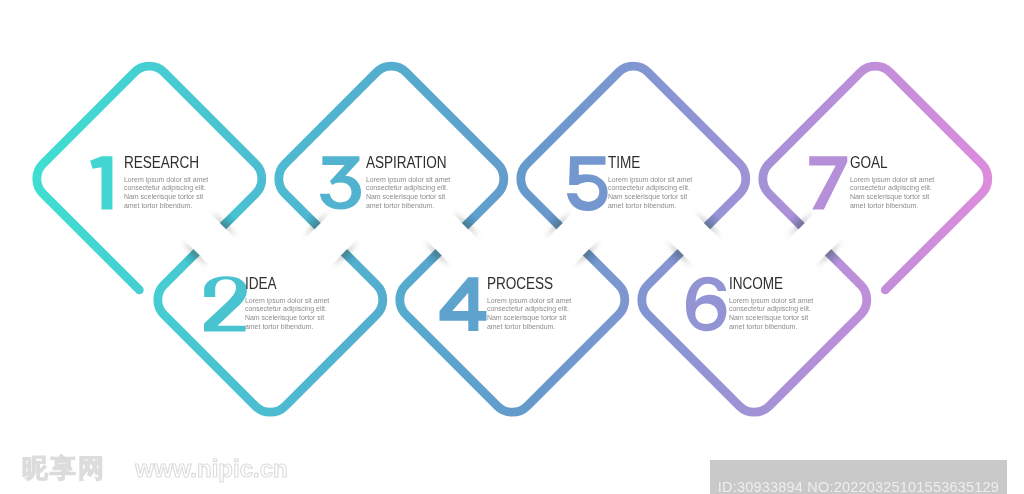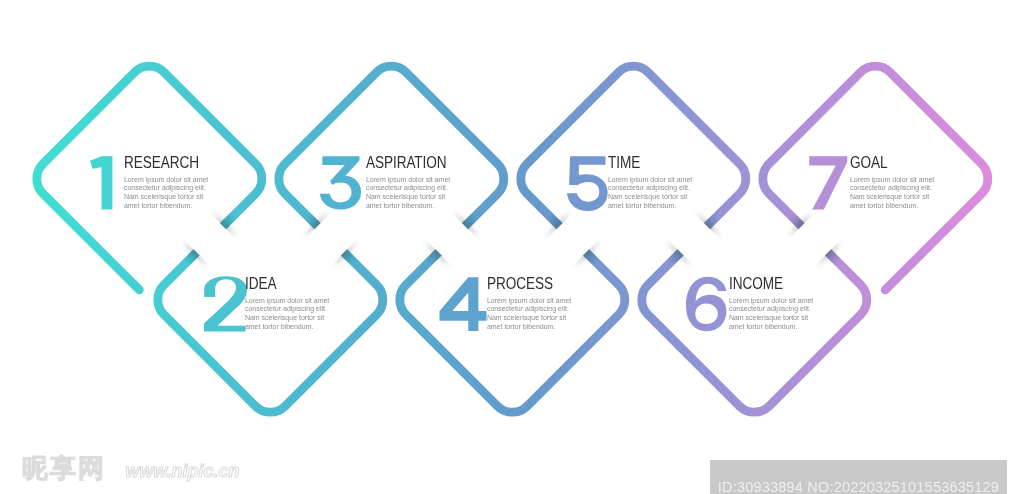--- a/index.html
+++ b/index.html
@@ -9,21 +9,21 @@
   #art{position:absolute;left:0;top:0;}
   #labels{position:absolute;left:0;top:0;width:1024px;height:494px;}
   .ttl{position:absolute;font-size:16.0px;line-height:12px;color:#2f2f2f;
        letter-spacing:-0.1px;white-space:nowrap;font-weight:400;
        transform:scaleX(0.85);transform-origin:0 0;}
   .bdy{position:absolute;font-size:7.0px;line-height:8.75px;color:#8c8c8c;
        width:86px;letter-spacing:0.0px;font-weight:400;}
   .wm{position:absolute;}
   .wm-logo{left:22px;top:455px;font-size:26px;line-height:1;color:#fff;
            -webkit-text-stroke:1.1px #dcdcdc;font-weight:700;letter-spacing:2px;}
-  .wm-logo .wm-url{font-size:18px;font-style:italic;letter-spacing:0px;margin-left:10px;
+  .wm-logo .wm-url{font-size:24px;letter-spacing:0px;margin-left:20px;
            -webkit-text-stroke:1.1px #dcdcdc;font-weight:700;}
   .idbar{position:absolute;right:17px;top:460px;background:#c9c9c9;color:#eee;
          font-size:14.5px;line-height:22px;padding:16px 8px;letter-spacing:0.2px;}
 </style>
 </head>
 <body>
 
 <div id="stage">
   <svg id="art" width="1024" height="494" viewBox="0 0 1024 494">
       <rect x="0" y="0" width="1024" height="494" fill="#ffffff"></rect>

